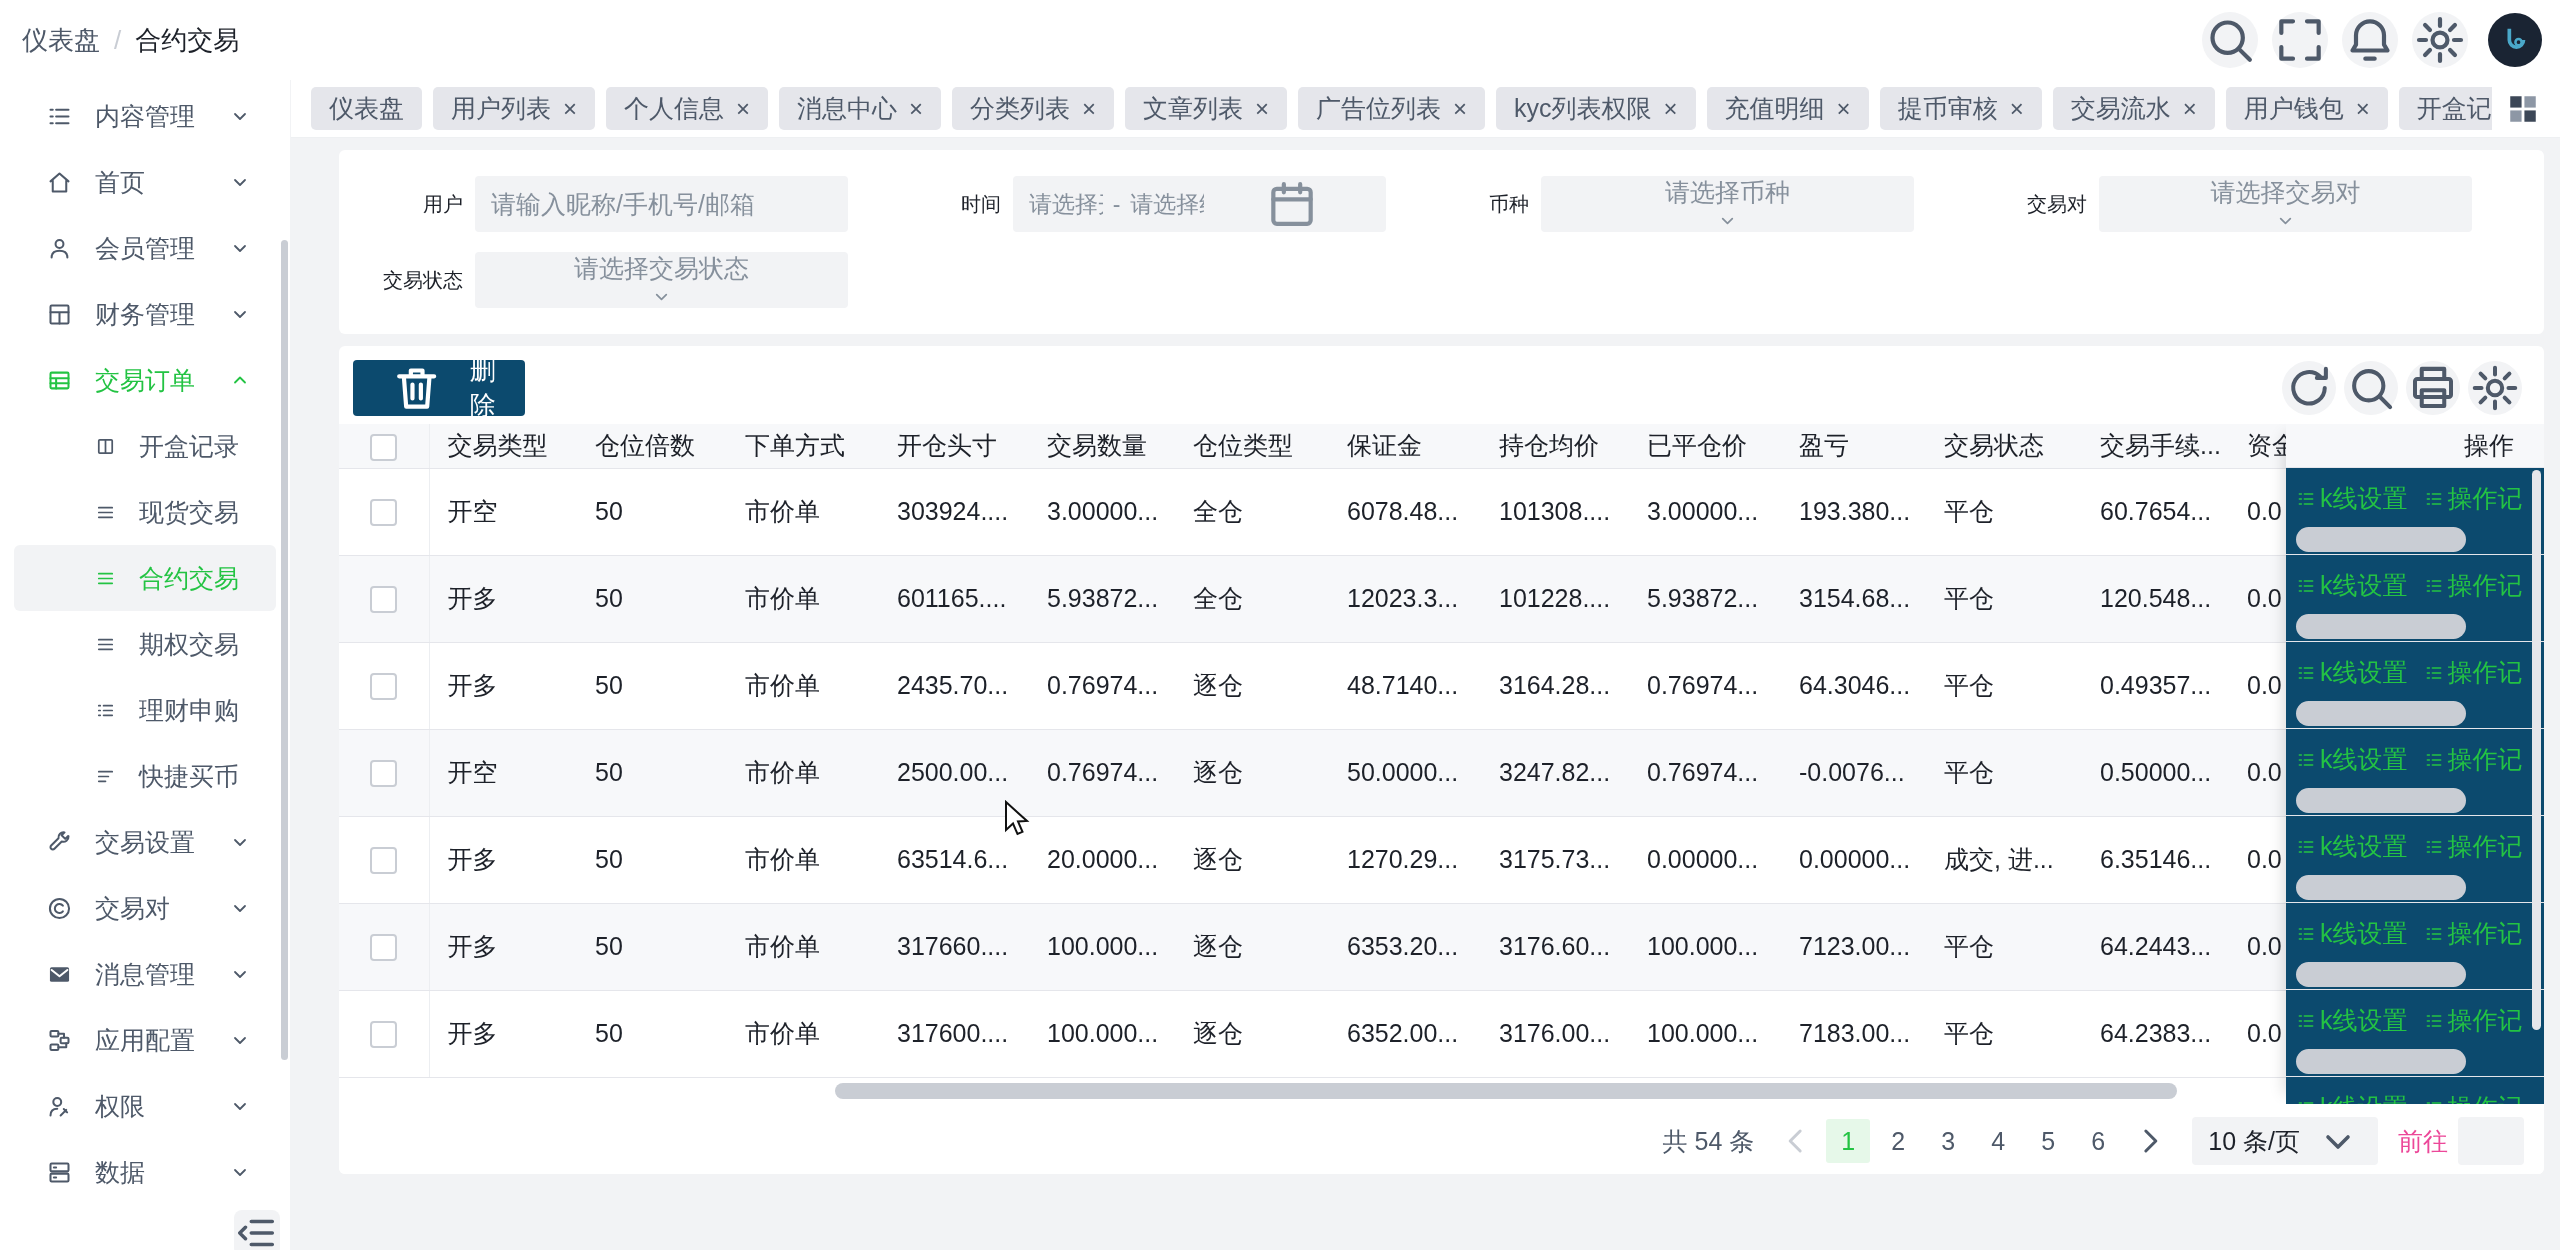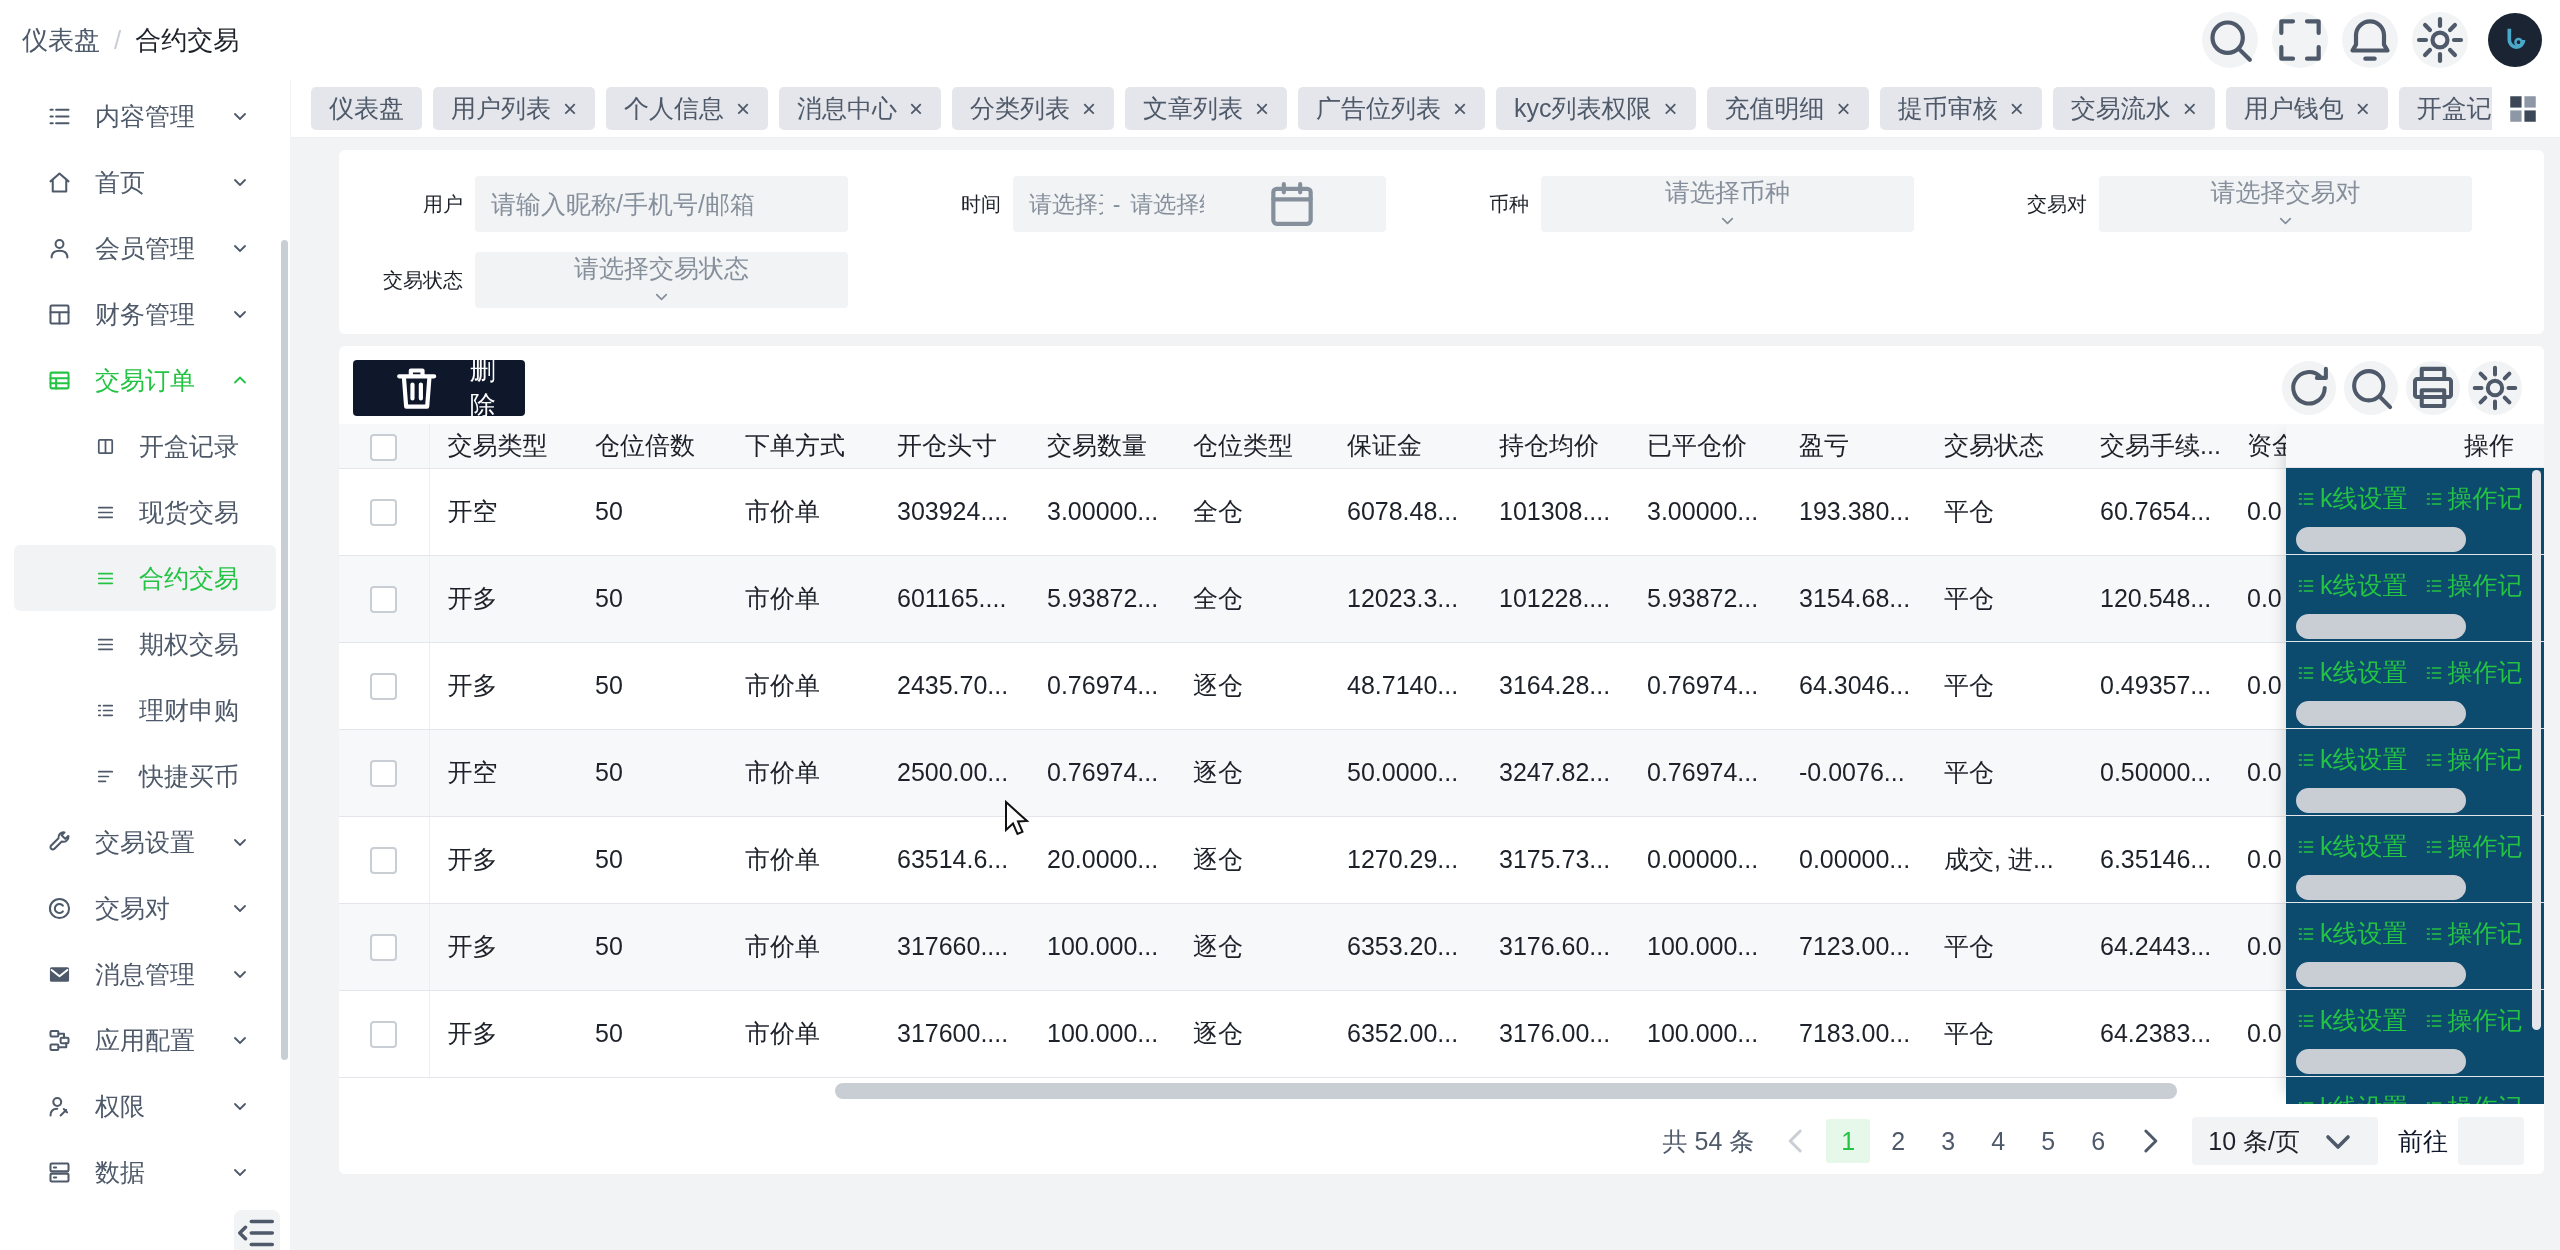--- a/index.html
+++ b/index.html
@@ -62,21 +62,21 @@
   input.f-input { outline:none; }
   input.f-input::placeholder { color:#86909c; }
   .f-select { cursor:pointer; color:#86909c; justify-content:space-between;flex-direction:column; }
   .f-range { color:#86909c; font-size:23px; gap:10px; }
   .f-range .ph { white-space:nowrap; overflow:hidden; }
   .btn-row { display:flex; justify-content:center; gap:30px; margin-top:26px; }
   .btn { height:56px; border-radius:4px; font-size:26px; display:flex; align-items:center; gap:12px; padding:0 26px; cursor:pointer; border:none; }
   .btn svg { width:26px; height:26px; }
   .btn-green { background:#23c343; color:#fff; }
   .btn-gray { background:#f2f3f5; color:#1d2129; }
-  .btn-red { background:#0f172a; color:#fff; }
+  .btn-red { background:#0c4a6e; color:#fff; }
 
   
   .table-card { margin-top:12px; height:828px; position:relative; overflow:hidden; }
   .t-toolbar { display:flex; align-items:center; padding:14px 22px 8px 14px; }
   .t-icons { margin-left:auto; display:flex; gap:8px; }
   .t-icirc { width:54px; height:54px; border-radius:50%; background:#f2f3f5; color:#4e5969; display:flex; align-items:center; justify-content:center; cursor:pointer; }
   .t-icirc svg { width:27px; height:27px; }
 
   .table-wrap { position:relative; height:680px; overflow:hidden; }
   table.grid { border-collapse:collapse; table-layout:fixed; width:2090px; }
@@ -101,21 +101,21 @@
   
   .pager { height:74px; display:flex; align-items:center; justify-content:flex-end; gap:10px; padding-right:20px; font-size:25px; color:#4e5969; background:#fff; position:relative; z-index:6; }
   .pg-total { margin-right:12px; white-space:nowrap; }
   .pg-arrow { width:40px; height:42px; display:flex; align-items:center; justify-content:center; cursor:pointer; }
   .pg-arrow svg { width:20px; height:20px; }
   .pg-arrow.disabled { color:#c9cdd4; }
   .page { min-width:44px; height:44px; display:flex; align-items:center; justify-content:center; border-radius:3px; cursor:pointer; font-weight:500; }
   .page.active { background:#e6f8e9; color:#23c343; }
   .pg-size { height:48px; background:#f2f3f5; border-radius:4px; display:flex; align-items:center; gap:14px; padding:0 16px; margin-left:12px; color:#1d2129; cursor:pointer; white-space:nowrap; }
   .pg-size svg { width:20px; height:20px; color:#4e5969; }
-  .pg-goto { color:#0f172a; margin-left:10px; white-space:nowrap; }
+  .pg-goto { color:#ec4899; margin-left:10px; white-space:nowrap; }
   .pg-input { width:66px; height:48px; background:#f2f3f5; border:none; border-radius:4px; }
 
   
   .cursor { position:absolute; left:1002px; top:800px; width:34px; height:40px; z-index:99; pointer-events:none; }
 </style>
 </head>
 <body>
 
 <div class="screen">
 

